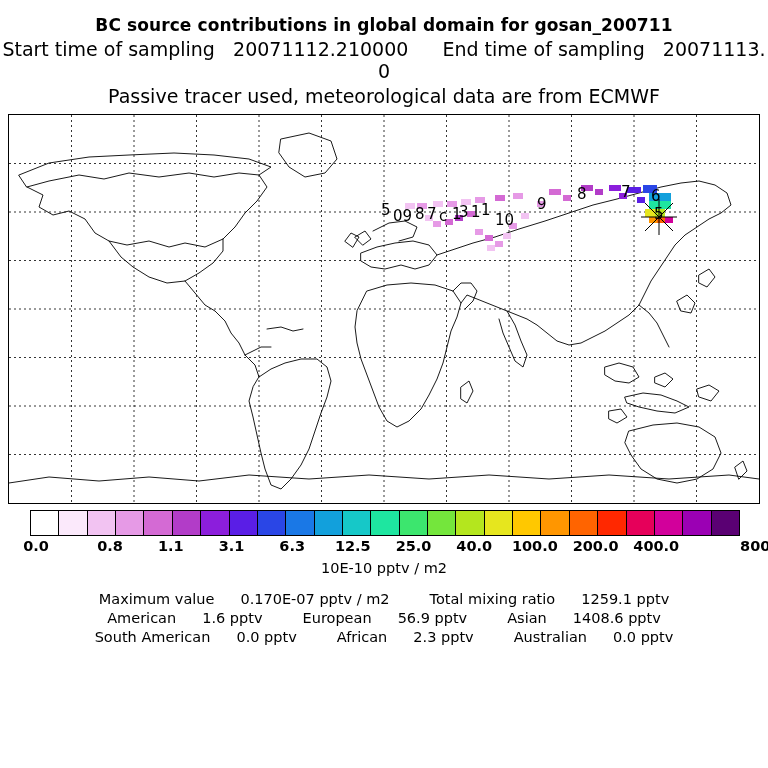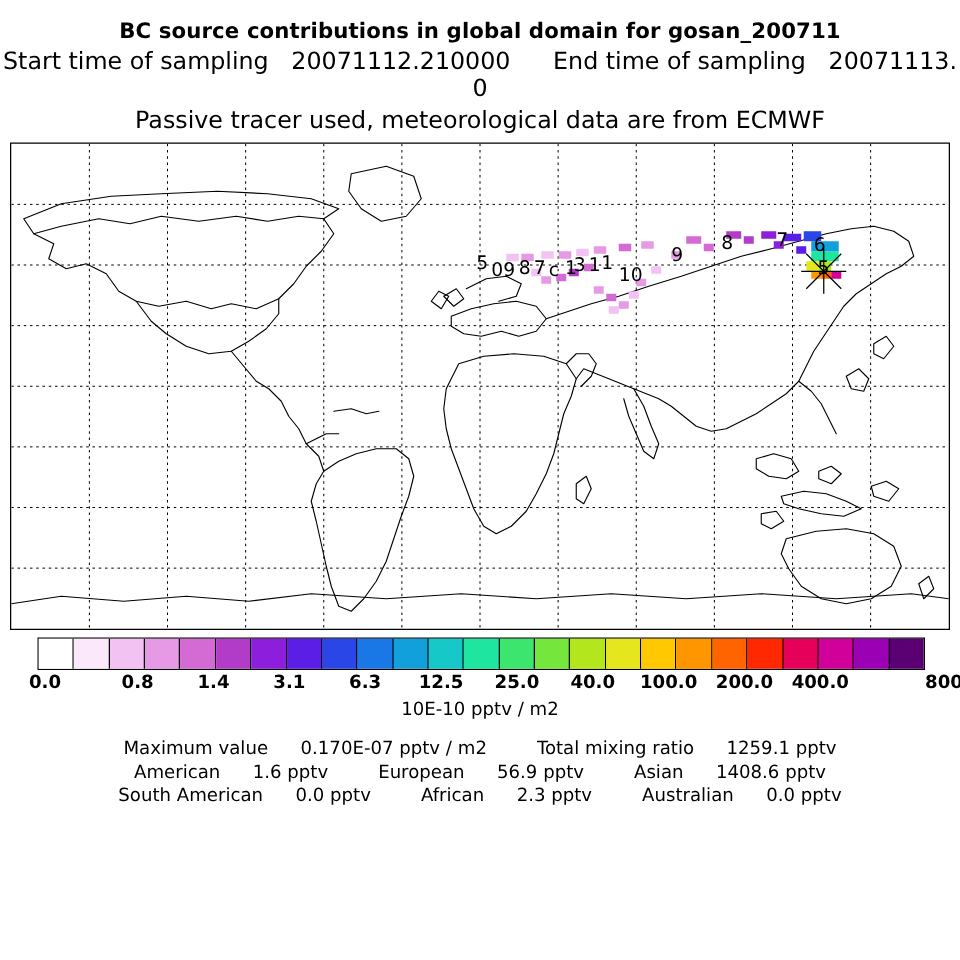--- a/index.html
+++ b/index.html
@@ -318,21 +318,21 @@
       <div style="background: rgb(255, 100, 0);"></div>
       <div style="background: rgb(255, 40, 0);"></div>
       <div style="background: rgb(230, 0, 90);"></div>
       <div style="background: rgb(210, 0, 155);"></div>
       <div style="background: rgb(155, 0, 180);"></div>
       <div style="background: rgb(90, 0, 115);"></div>
     </div>
   <div id="cbarticks">
       <span class="ctick" style="left: 36px;">0.0</span>
       <span class="ctick" style="left: 110.103px;">0.8</span>
-      <span class="ctick" style="left: 170.786px;">1.4</span>
+      <span class="ctick" style="left: 170.786px;">1.1</span>
       <span class="ctick" style="left: 231.47px;">3.1</span>
       <span class="ctick" style="left: 292.154px;">6.3</span>
       <span class="ctick" style="left: 352.838px;">12.5</span>
       <span class="ctick" style="left: 413.521px;">25.0</span>
       <span class="ctick" style="left: 474.205px;">40.0</span>
       <span class="ctick" style="left: 534.889px;">100.0</span>
       <span class="ctick" style="left: 595.573px;">200.0</span>
       <span class="ctick" style="left: 656.256px;">400.0</span>
       <span class="ctick" style="left: 745px; margin-left: 18px;">800.0</span>
     </div>

